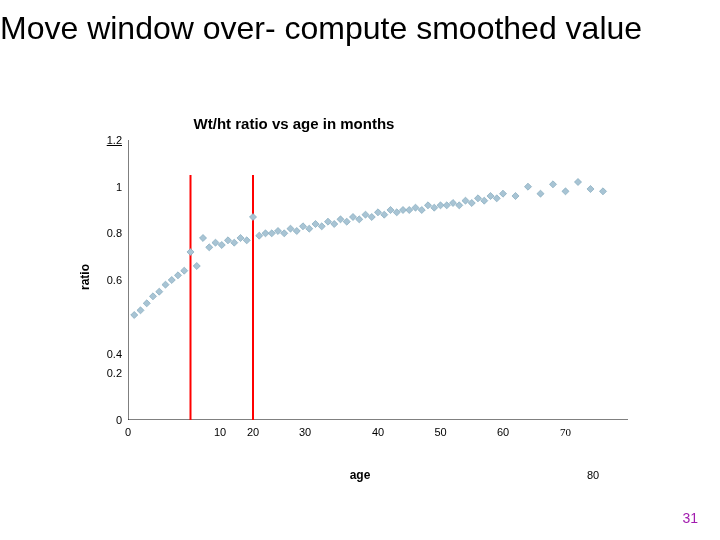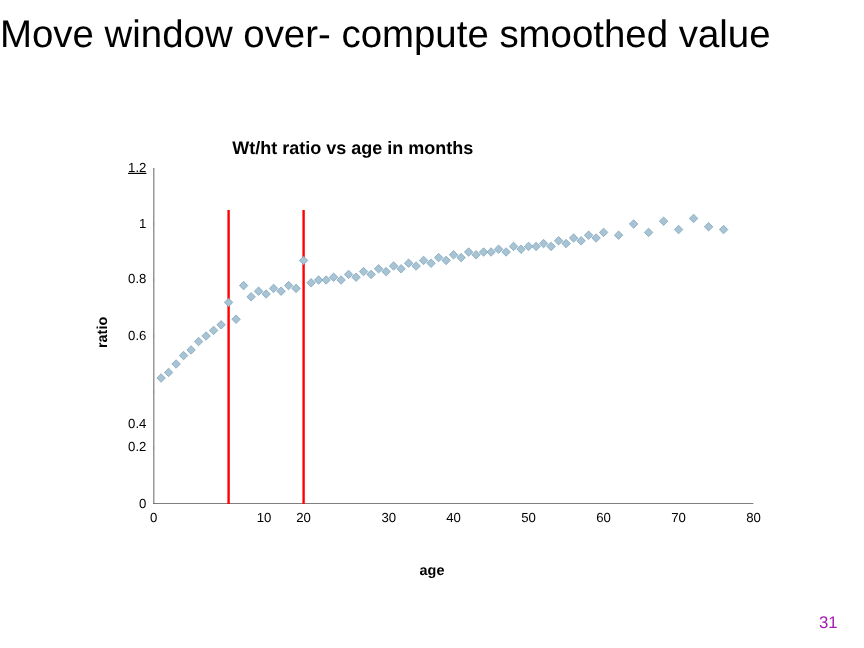--- a/index.html
+++ b/index.html
@@ -194,21 +194,21 @@
     <div class="tick-label-y" style="top: 326.667px; margin-top: 27px;">0.4</div>
     <div class="tick-label-y" style="top: 280px;">0.6</div>
     <div class="tick-label-y" style="top: 233.333px;">0.8</div>
     <div class="tick-label-y" style="top: 186.667px;">1</div>
     <div class="tick-label-y" style="top: 140px; text-decoration: underline;">1.2</div>
   </div>
 <div id="xtick-container">
     <div class="tick-label-x" style="left: 128px;">0</div>
     <div class="tick-label-x" style="left: 183px; margin-left: 37px;">10</div>
     <div class="tick-label-x" style="left: 253px;">20</div>
-    <div class="tick-label-x" style="left: 324px;">30</div>
+    <div class="tick-label-x" style="left: 305px;">30</div>
     <div class="tick-label-x" style="left: 378px;">40</div>
     <div class="tick-label-x" style="left: 440.5px;">50</div>
     <div class="tick-label-x" style="left: 503px;">60</div>
-    <div class="tick-label-x" style="left: 565.5px;">70</div>
-    <div class="tick-label-x" style="left: 628px;">80</div>
+    <div class="tick-label-x" style="left: 565.5px; font-family: Liberation Serif, serif;">70</div>
+    <div class="tick-label-x" style="left: 593px; margin-top: 43px;">80</div>
   </div>
 
 <div class="page-num">31</div>
 
 </body></html>

